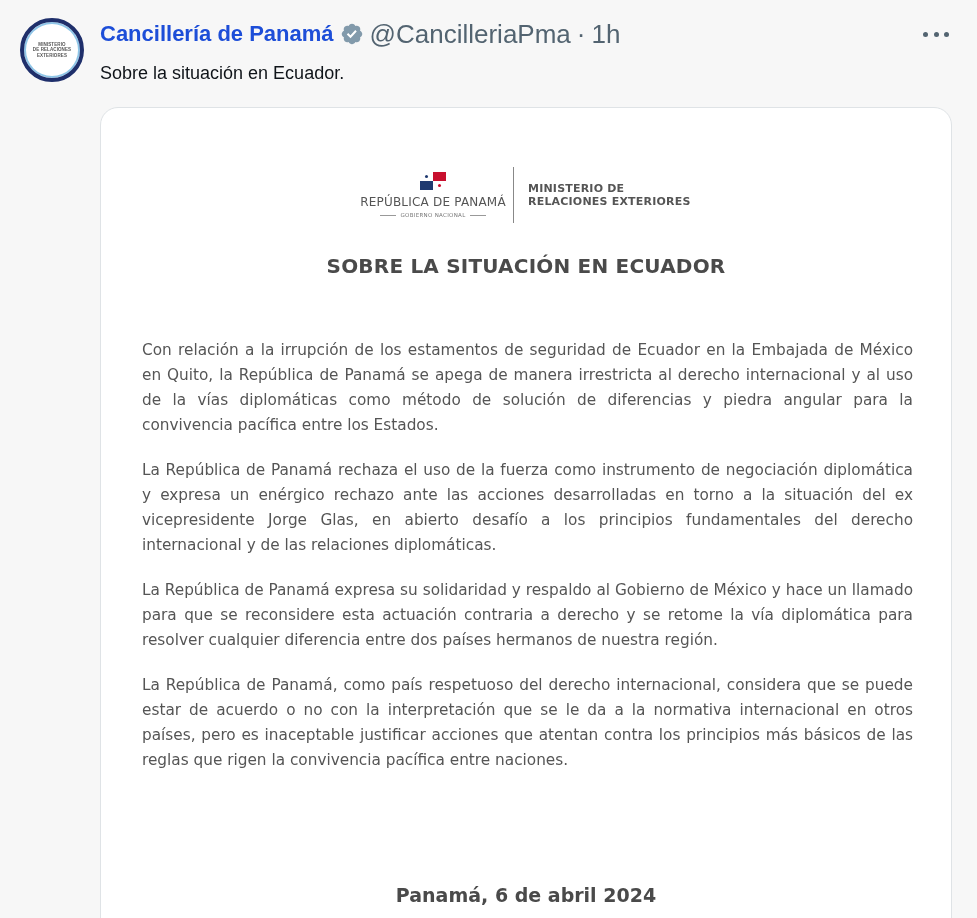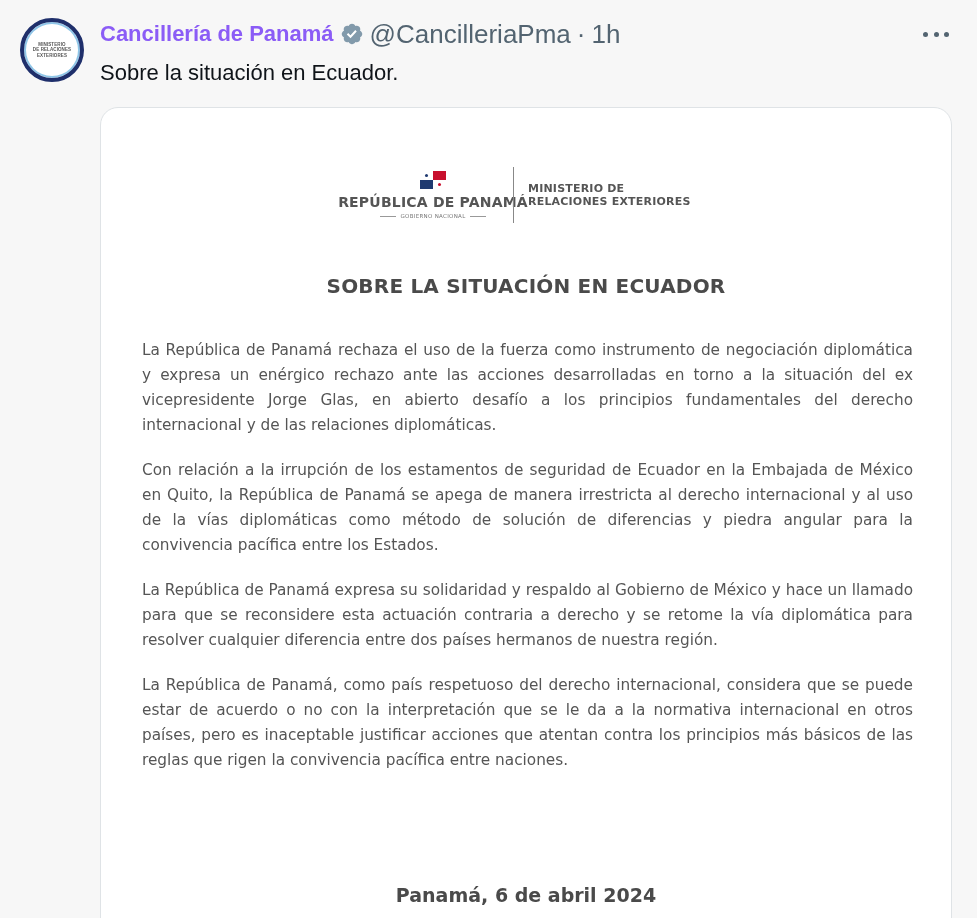--- a/index.html
+++ b/index.html
@@ -46,21 +46,21 @@
       left: 100px;
       top: 18px;
       height: 32px;
       display: flex;
       align-items: center;
       white-space: nowrap;
     }
     .display-name {
       font-size: 22px;
       font-weight: bold;
-      color: #8b5cf6;
+      color: #1d4ed8;
     }
     .verified {
       display: inline-block;
       width: 24px;
       height: 24px;
       margin: 0 6px 0 6px;
     }
     .handle, .dot, .time {
       font-size: 26px;
       color: #536471;
@@ -81,21 +81,21 @@
       width: 5px;
       height: 5px;
       border-radius: 50%;
       background: #536471;
       display: block;
     }
     .tweet-text {
       position: absolute;
       left: 100px;
       top: 57px;
-      font-size: 22px;
+      font-size: 18px;
       color: #0f1419;
       line-height: 32px;
     }
     .media-card {
       position: absolute;
       left: 100px;
       top: 107px;
       width: 852px;
       height: 830px;
       background: #ffffff;
@@ -133,22 +133,22 @@
       position: relative;
       margin-bottom: 5px;
     }
     .flag .q1 { position: absolute; left: 0; top: 0; width: 13px; height: 9px; background: #fff; }
     .flag .q2 { position: absolute; left: 13px; top: 0; width: 13px; height: 9px; background: #c8102e; }
     .flag .q3 { position: absolute; left: 0; top: 9px; width: 13px; height: 9px; background: #1f3a70; }
     .flag .q4 { position: absolute; left: 13px; top: 9px; width: 13px; height: 9px; background: #fff; }
     .flag .s1 { position: absolute; left: 5px; top: 3px; width: 3px; height: 3px; background: #1f3a70; border-radius: 50%; }
     .flag .s2 { position: absolute; left: 18px; top: 12px; width: 3px; height: 3px; background: #c8102e; border-radius: 50%; }
     .lh-republica {
-      font-size: 14px;
-      font-weight: bold;
+      font-size: 12px;
+      font-weight: normal;
       color: #555;
       letter-spacing: 0.2px;
       white-space: nowrap;
     }
     .lh-gobierno {
       font-size: 5.5px;
       color: #777;
       letter-spacing: 0.3px;
       margin-top: 3px;
       white-space: nowrap;
@@ -179,21 +179,20 @@
     .doc-title {
       position: absolute;
       left: 0;
       right: 0;
       top: 146px;
       text-align: center;
       font-size: 20px;
       font-weight: bold;
       color: #4a4a4a;
       letter-spacing: 0.2px;
-      margin-top: 20px;
     }
     .doc-paragraphs {
       position: absolute;
       left: 41px;
       width: 771px;
       top: 230px;
     }
     .para {
       font-size: 15.3px;
       line-height: 25px;
@@ -259,22 +258,22 @@
           <div class="lh-gobierno">GOBIERNO NACIONAL</div>
         </div>
         <div class="lh-divider"></div>
         <div class="lh-right">MINISTERIO DE
 RELACIONES EXTERIORES</div>
       </div>
 
       <div class="doc-title">SOBRE LA SITUACIÓN EN ECUADOR</div>
 
       <div class="doc-paragraphs">
+        <p class="para">Con relación a la irrupción de los estamentos de seguridad de Ecuador en la Embajada de México en Quito, la República de Panamá se apega de manera irrestricta al derecho internacional y al uso de la vías diplomáticas como método de solución de diferencias y piedra angular para la convivencia pacífica entre los Estados.</p>
         <p class="para">La República de Panamá rechaza el uso de la fuerza como instrumento de negociación diplomática y expresa un enérgico rechazo ante las acciones desarrolladas en torno a la situación del ex vicepresidente Jorge Glas, en abierto desafío a los principios fundamentales del derecho internacional y de las relaciones diplomáticas.</p>
-        <p class="para">Con relación a la irrupción de los estamentos de seguridad de Ecuador en la Embajada de México en Quito, la República de Panamá se apega de manera irrestricta al derecho internacional y al uso de la vías diplomáticas como método de solución de diferencias y piedra angular para la convivencia pacífica entre los Estados.</p>
         <p class="para">La República de Panamá expresa su solidaridad y respaldo al Gobierno de México y hace un llamado para que se reconsidere esta actuación contraria a derecho y se retome la vía diplomática para resolver cualquier diferencia entre dos países hermanos de nuestra región.</p>
         <p class="para">La República de Panamá, como país respetuoso del derecho internacional, considera que se puede estar de acuerdo o no con la interpretación que se le da a la normativa internacional en otros países, pero es inaceptable justificar acciones que atentan contra los principios más básicos de las reglas que rigen la convivencia pacífica entre naciones.</p>
       </div>
 
       <div class="doc-date">Panamá, 6 de abril 2024</div>
     </div>
   </div>
 </div>
 
 </body></html>

